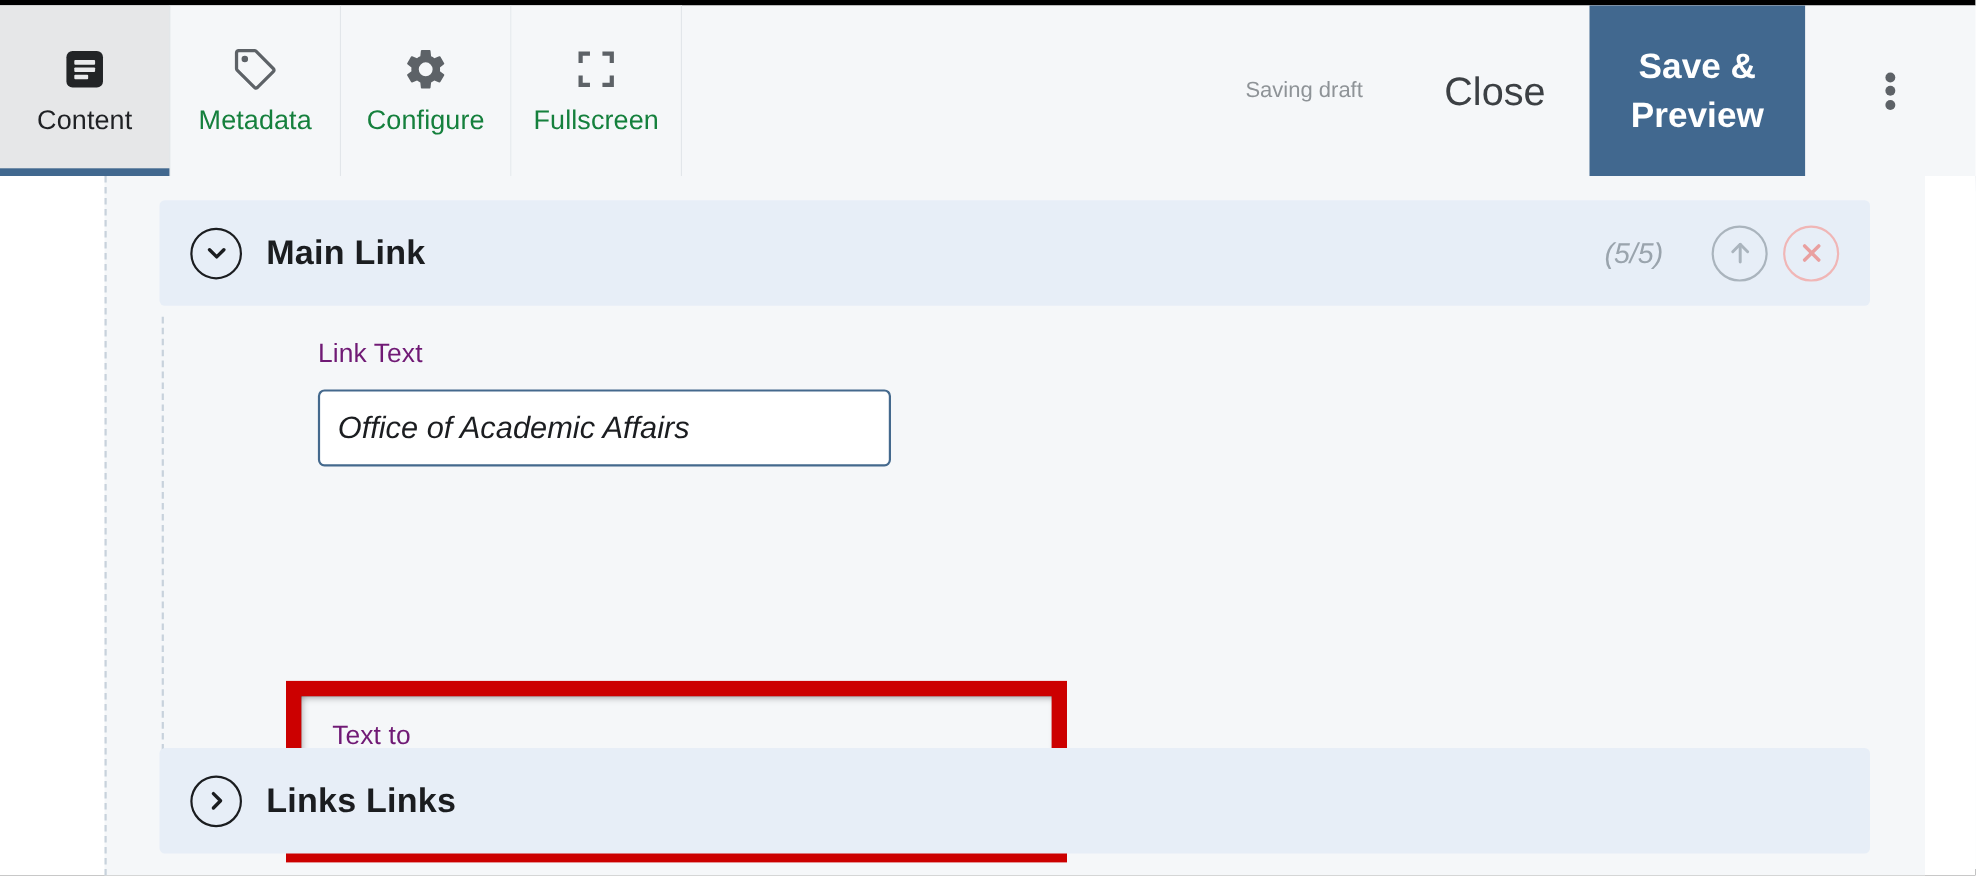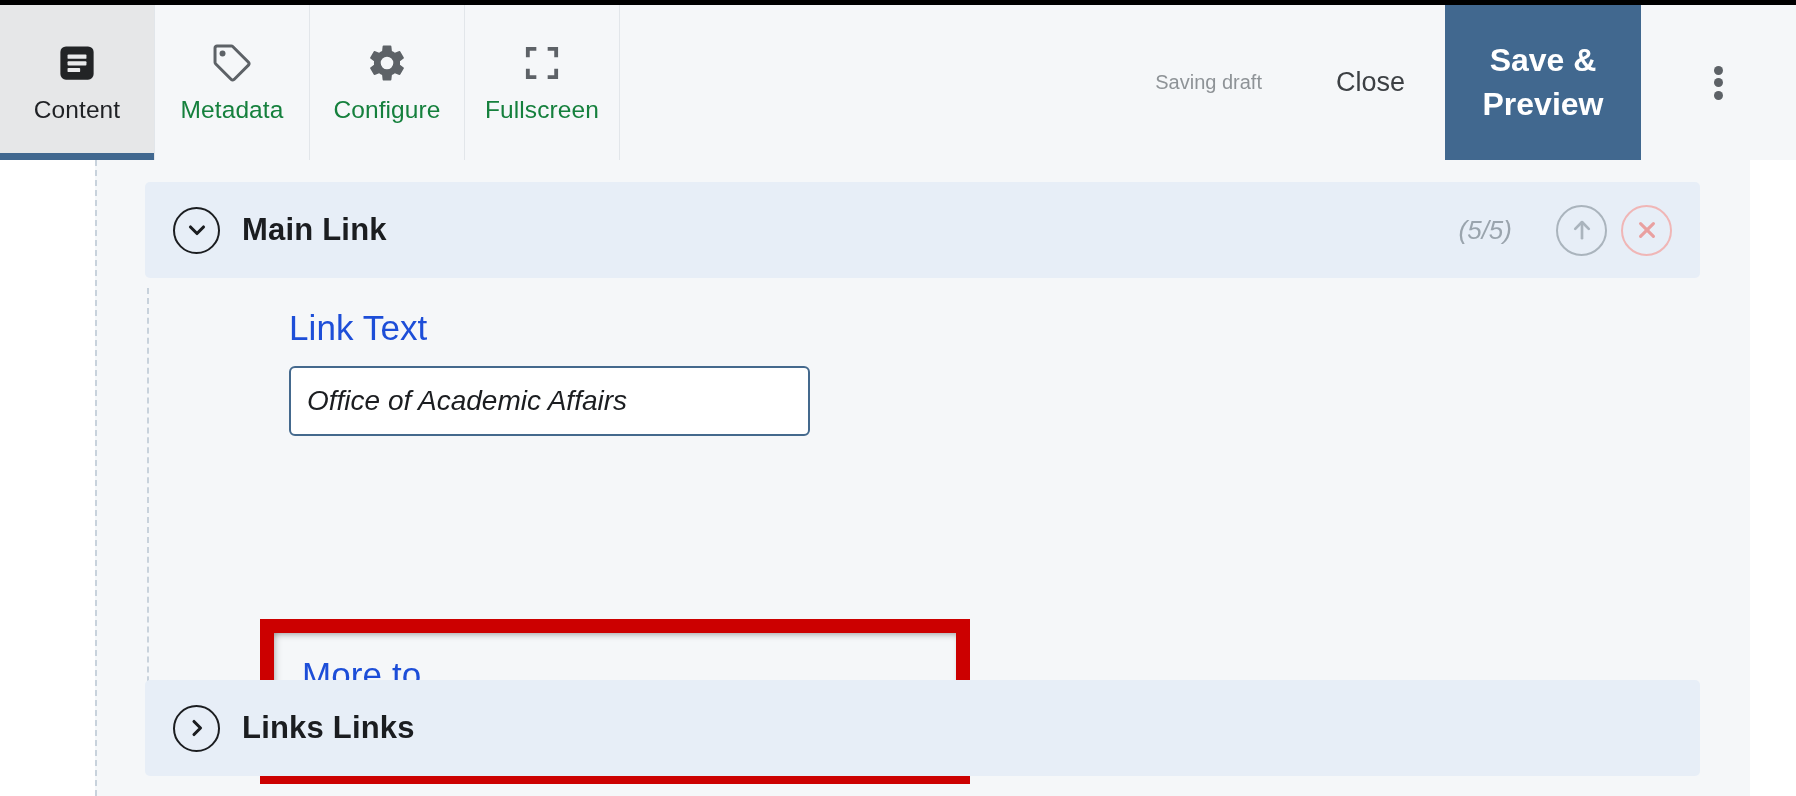--- a/index.html
+++ b/index.html
@@ -64,21 +64,21 @@
     align-items: stretch;
   }
   .saving-draft {
     display: flex; align-items: center;
     font-size: 20px;
     color: #8e9397;
     padding: 0 34px;
   }
   .close-btn {
     display: flex; align-items: center;
-    font-size: 27px;
+    font-size: 36px;
     color: #3c4044;
     padding: 0 40px;
     cursor: pointer;
   }
   .save-preview {
     width: 196px;
     background: #41688f;
     color: #ffffff;
     font-size: 32px;
     font-weight: bold;
@@ -185,22 +185,22 @@
   }
   .round-icon-btn.danger { border-color: #f0b6b6; }
 
   
   .field-block {
     position: absolute;
     left: 192px;
     top: 148px;
   }
   .field-label {
-    font-size: 35px;
-    color: #1d4ed8;
+    font-size: 24px;
+    color: #701a75;
     letter-spacing: .1px;
   }
   .text-input {
     margin-top: 18px;
     width: 521px;
     height: 70px;
     border: 2px solid #44698d;
     border-radius: 6px;
     background: #ffffff;
     font-size: 28px;
@@ -357,21 +357,21 @@
         </div>
       </div>
 
       <div class="field-block">
         <div class="field-label">Link Text</div>
         <input class="text-input" type="text" value="Office of Academic Affairs" style="">
       </div>
 
       <div class="highlight-box">
         <div class="highlight-inner">
-          <div class="field-label">More to</div>
+          <div class="field-label">Text to</div>
           <div class="radio-row">
             <label class="radio-option">
               <span class="radio-circle"></span>
               <span class="radio-label">Page</span>
             </label>
             <span class="gap-a"></span>
             <label class="radio-option">
               <span class="radio-circle"></span>
               <span class="radio-label">File</span>
             </label>

